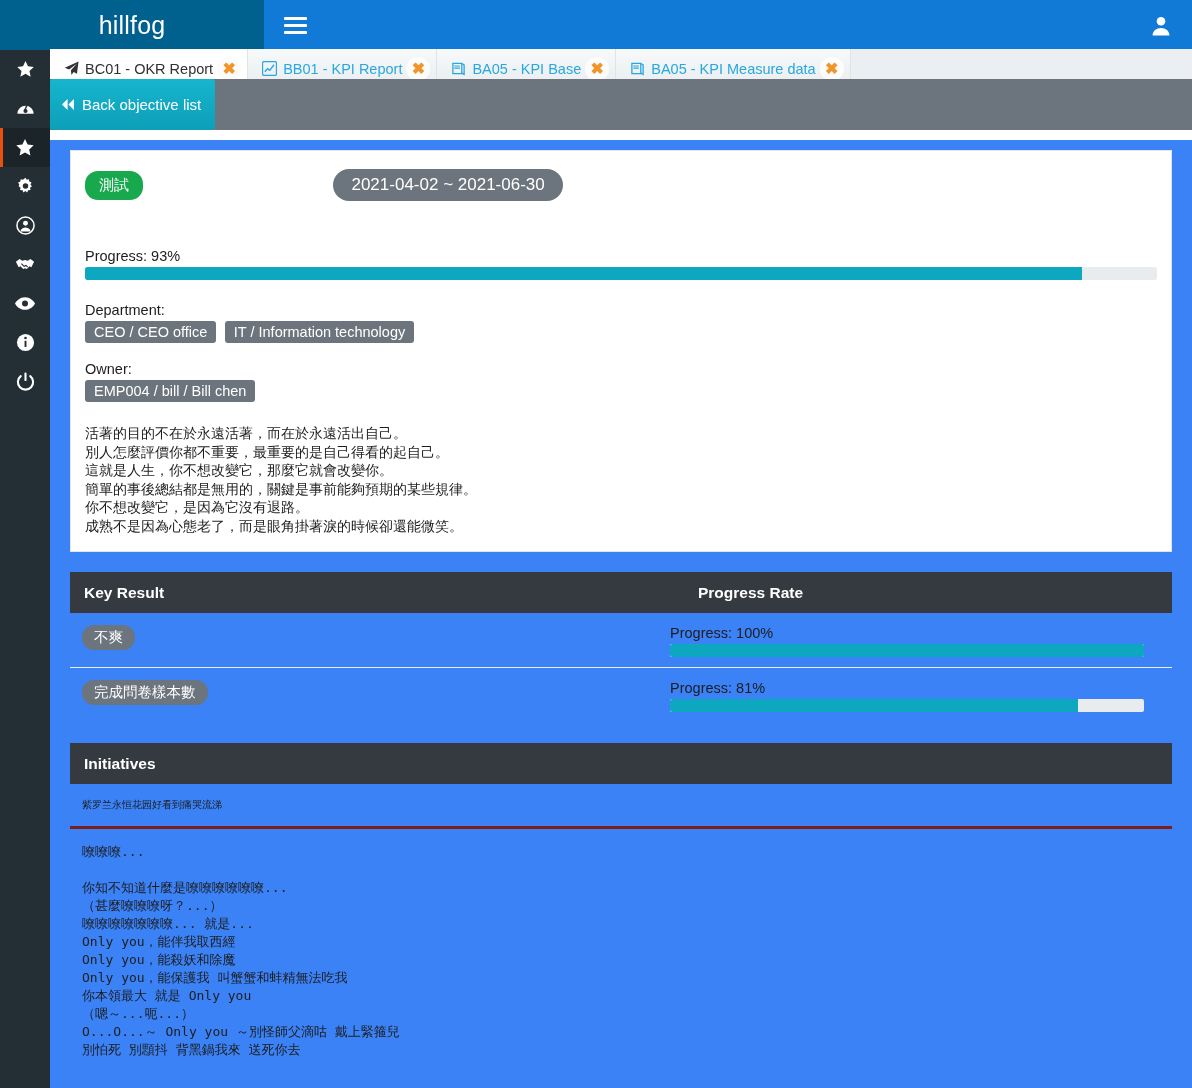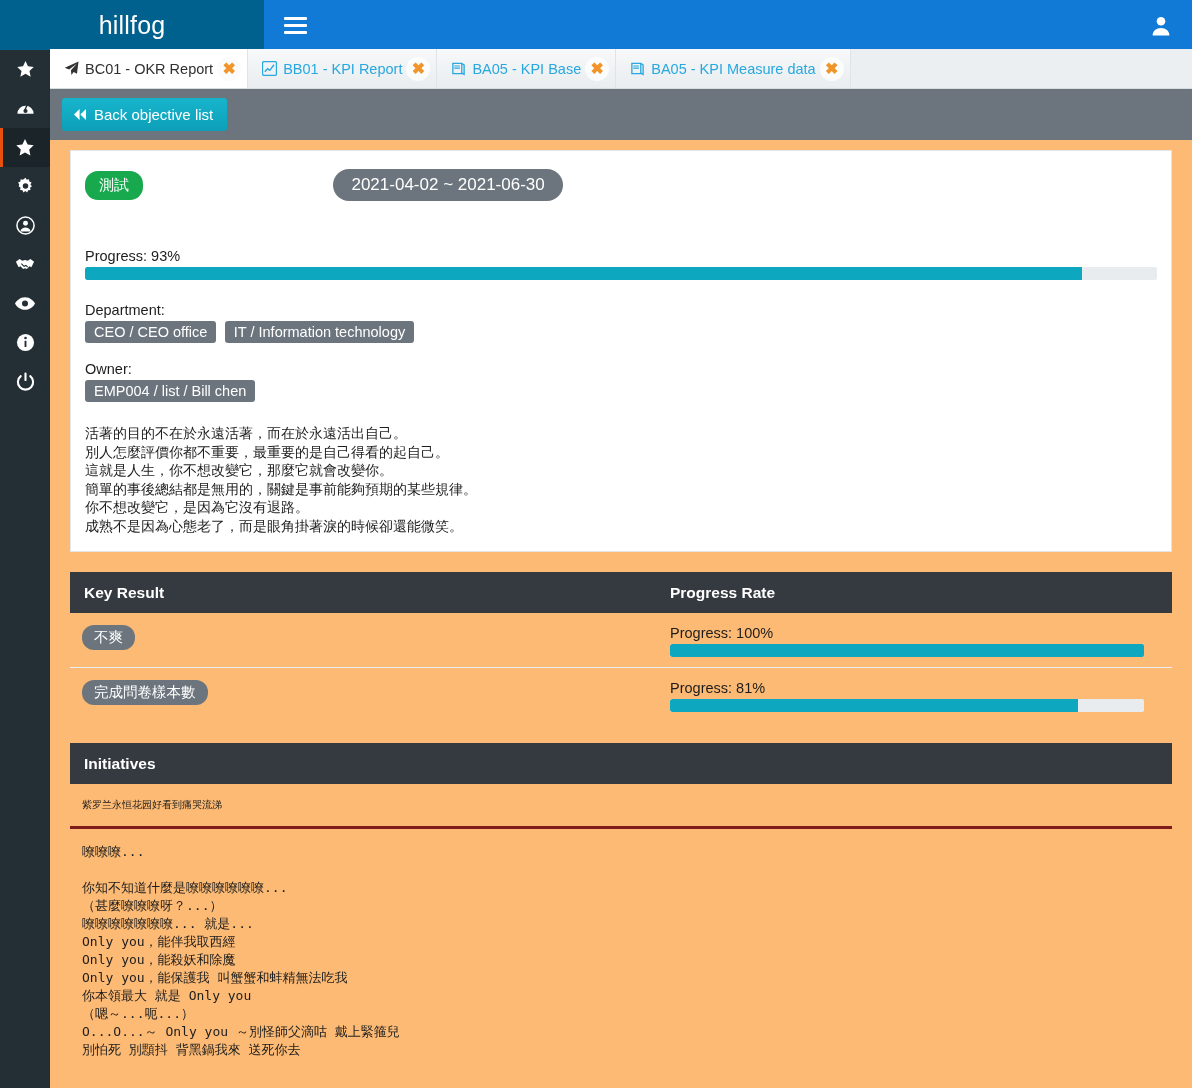--- a/index.html
+++ b/index.html
@@ -96,44 +96,44 @@
     width: 24px; height: 24px; border-radius: 50%;
     display: flex; align-items: center; justify-content: center;
     background: rgba(255,255,255,.75);
     cursor: pointer;
   }
   .tab.active .tab-close { background: #fbfbfb; }
   .tabbar-rest { flex: 1; height: 39px; background: #eceff1; }
 
   
   .subbar {
-    position: absolute; top: 89px; left: 50px;
+    position: absolute; top: 79px; left: 50px;
     width: 1142px; height: 51px;
     background: #6c757d;
-    display: flex; align-items: center;
-    padding-left: 12px;
+    display: flex; 
+    padding-left: 0;
   }
   .back-btn {
     background: linear-gradient(#17b5cd, #0d9fb8);
     color: #ffffff;
     font-size: 15px;
     padding: 8px 14px 8px 11px;
     border-radius: 3px;
     display: flex; align-items: center;
     cursor: pointer;
     border: none;
     font-family: "Liberation Sans", sans-serif;
   }
   .back-btn .bk-ico { margin-right: 7px; display: flex; }
 
   
   .content {
     position: absolute; top: 140px; left: 50px;
     width: 1142px; height: 948px;
-    background: #fdba74;
+    background: #3b82f6;
     padding: 10px 20px 0 20px;
     overflow: hidden;
   }
   .card {
     border: 1px solid #e3e6e8;
     background: #fff;
     padding: 18px 14px 16px 14px;
   }
   .badge-green {
     display: inline-block;
@@ -191,21 +191,21 @@
   .sect { margin-top: 20px; }
   .sect-head {
     background: #343a40;
     color: #ffffff;
     height: 41px;
     display: flex; align-items: center;
     font-size: 15.5px;
     font-weight: bold;
   }
   .sect-head .col-a { width: 600px; padding-left: 14px; }
-  .sect-head .col-b { flex: 1; }
+  .sect-head .col-b { flex: 1; margin-left: 28px; }
   .sect-row {
     display: flex;
     border-bottom: 1px solid #eceff1;
     min-height: 55px;
     align-items: flex-start;
     padding-top: 12px;
   }
   .sect-row:last-child { border-bottom: none; }
   .sect-row .col-a { width: 600px; padding-left: 12px; }
   .sect-row .col-b { flex: 1; padding-right: 28px; }
@@ -422,21 +422,21 @@
       <div class="field-label">Department:</div>
       <div>
         <span class="tag-grey">CEO / CEO office</span>
         <span class="tag-grey">IT / Information technology</span>
       </div>
     </div>
 
     <div style="margin-top:18px;">
       <div class="field-label">Owner:</div>
       <div>
-        <span class="tag-grey">EMP004 / list / Bill chen</span>
+        <span class="tag-grey">EMP004 / bill / Bill chen</span>
       </div>
     </div>
 
     <div class="quote-block">
       <div class="txt-line">活著的目的不在於永遠活著，而在於永遠活出自己。</div>
       <div class="txt-line">別人怎麼評價你都不重要，最重要的是自己得看的起自己。</div>
       <div class="txt-line">這就是人生，你不想改變它，那麼它就會改變你。</div>
       <div class="txt-line">簡單的事後總結都是無用的，關鍵是事前能夠預期的某些規律。</div>
       <div class="txt-line">你不想改變它，是因為它沒有退路。</div>
       <div class="txt-line">成熟不是因為心態老了，而是眼角掛著淚的時候卻還能微笑。</div>

